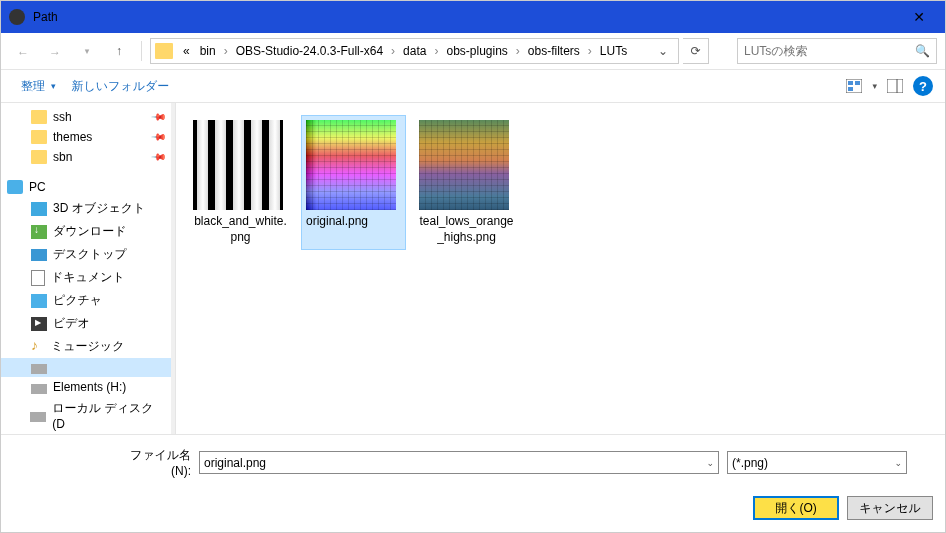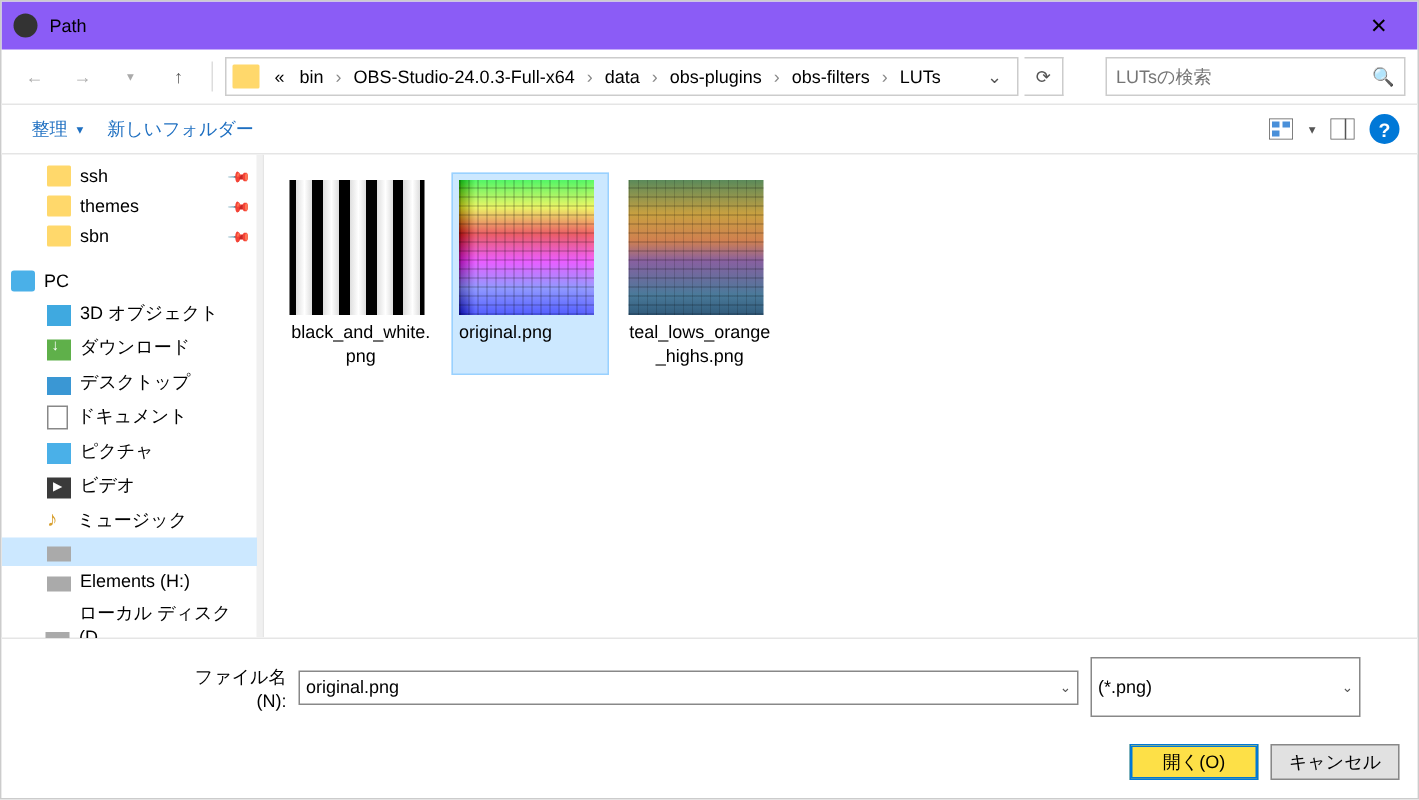--- a/index.html
+++ b/index.html
@@ -1,17 +1,17 @@
 <!DOCTYPE html>
 <html><head>
 <meta charset="utf-8">
 <style>
 *{margin:0;padding:0;box-sizing:border-box;font-family:"Segoe UI","Yu Gothic UI","Meiryo",sans-serif;font-size:12px}
 body{background:#fff;width:946px;height:533px;overflow:hidden;display:flex;flex-direction:column;border:1px solid #ccc}
-.titlebar{height:30px;display:flex;align-items:center;padding:16px 8px;background:#8b5cf6}
+.titlebar{height:30px;display:flex;align-items:center;padding:16px 8px;background:#1d4ed8}
 .title-icon{width:16px;height:16px;background:#333;border-radius:50%;margin-right:8px}
 .title-text{flex:1;font-size:12px}
 .title-close{font-size:14px;padding:4px 12px;cursor:pointer}
 .navbar{height:36px;display:flex;align-items:center;padding:0 8px;gap:4px}
 .nav-btn{width:28px;height:28px;display:flex;align-items:center;justify-content:center;color:#aaa;cursor:pointer}
 .nav-btn.enabled{color:#555}
 .nav-sep{width:1px;height:20px;background:#ddd;margin:0 4px}
 .addrbar{flex:1;height:26px;border:1px solid #ccc;display:flex;align-items:center;padding:0 4px;gap:2px;background:#fff}
 .addr-folder{width:18px;height:16px;background:#ffd86b;border-radius:1px;margin-right:4px}
 .addr-seg{padding:2px 4px;cursor:pointer;white-space:nowrap}
@@ -24,21 +24,21 @@
 .toolbar{height:34px;border-top:1px solid #e5e5e5;border-bottom:1px solid #e5e5e5;display:flex;align-items:center;padding:0 12px;background:#fff}
 .tool-item{padding:4px 8px;color:#1e6fc1;cursor:pointer;display:flex;align-items:center;gap:4px}
 .tool-item.dd::after{content:"▾";font-size:9px;margin-left:2px}
 .tool-right{margin-left:auto;display:flex;align-items:center;gap:8px}
 .view-icon{width:20px;height:20px;display:flex;align-items:center;justify-content:center;border:1px solid transparent;cursor:pointer}
 .view-icon svg{pointer-events:none}
 .drop-arrow{font-size:9px;color:#555}
 .help-icon{width:20px;height:20px;border-radius:50%;background:#0078d7;color:#fff;display:flex;align-items:center;justify-content:center;font-weight:bold;font-size:13px;cursor:pointer}
 .main{flex:1;display:flex;overflow:hidden}
 .sidebar{width:170px;overflow-y:auto;padding:4px 0}
-.tree-item{display:flex;align-items:flex-end;padding:3px 6px;cursor:pointer;gap:6px}
+.tree-item{display:flex;align-items:center;padding:3px 6px;cursor:pointer;gap:6px}
 .tree-item.selected{background:#cce8ff}
 .tree-item .indent{display:inline-block}
 .ti-folder{width:16px;height:14px;background:#ffd86b;border-radius:1px;flex-shrink:0}
 .ti-pin{margin-left:auto;color:#888;font-size:10px;transform:rotate(45deg)}
 .ti-pc{width:16px;height:14px;background:#4ab0e8;border-radius:2px;flex-shrink:0}
 .ti-3d{width:16px;height:14px;background:#3fa9e0;flex-shrink:0}
 .ti-dl{width:16px;height:14px;background:#5fb04a;flex-shrink:0;position:relative}
 .ti-dl::after{content:"↓";position:absolute;color:#fff;font-size:10px;left:3px;top:-1px}
 .ti-desk{width:16px;height:12px;background:#3a97d4;flex-shrink:0}
 .ti-doc{width:14px;height:16px;background:#fff;border:1px solid #888;flex-shrink:0}
@@ -65,21 +65,21 @@
 .lut-thumb::after{content:"";position:absolute;inset:0;background:repeating-linear-gradient(0deg,rgba(0,0,0,.15) 0 1px,transparent 1px 6px),repeating-linear-gradient(90deg,rgba(0,0,0,.15) 0 1px,transparent 1px 6px)}
 .red-iso{background:linear-gradient(180deg,#888 0%,#aaa 35%,#a03030 38%,#d05050 48%,#aaa 52%,#888 100%);position:relative}
 .red-iso::after{content:"";position:absolute;inset:0;background:repeating-linear-gradient(0deg,rgba(0,0,0,.2) 0 1px,transparent 1px 6px),repeating-linear-gradient(90deg,rgba(0,0,0,.2) 0 1px,transparent 1px 6px)}
 .teal-or{background:linear-gradient(180deg,#5a8a5a 0%,#c8a040 25%,#d08050 45%,#8860a0 60%,#4a7a9a 85%,#305a7a 100%);position:relative}
 .teal-or::after{content:"";position:absolute;inset:0;background:repeating-linear-gradient(0deg,rgba(0,0,0,.15) 0 1px,transparent 1px 6px),repeating-linear-gradient(90deg,rgba(0,0,0,.15) 0 1px,transparent 1px 6px)}
 .footer{border-top:1px solid #e5e5e5;padding:12px;display:flex;flex-direction:column;gap:18px;background:#fff}
 .row{display:flex;align-items:center;gap:8px}
 .row.right{justify-content:flex-end}
 .fn-label{width:80px;text-align:right}
 .fn-input{flex:1;max-width:520px;height:23px;border:1px solid #888;padding:0 4px;display:flex;align-items:center}
-.ft-select-wrap{width:180px;height:40px;border:1px solid #888;padding:0 4px;display:flex;align-items:center}
+.ft-select-wrap{width:180px;height:23px;border:1px solid #888;padding:0 4px;display:flex;align-items:center}
 .btn{min-width:86px;height:24px;border:1px solid #888;background:#e1e1e1;cursor:pointer;font-size:12px}
 .btn.primary{border:1px solid #0078d7;background:#fde047;box-shadow:inset 0 0 0 1px #0078d7}
 .splitter{width:4px;background:#f0f0f0;cursor:ew-resize}
 </style>
 </head>
 <body>
 
 <div class="titlebar">
   <div class="title-icon"></div>
   <div class="title-text">Path</div>

